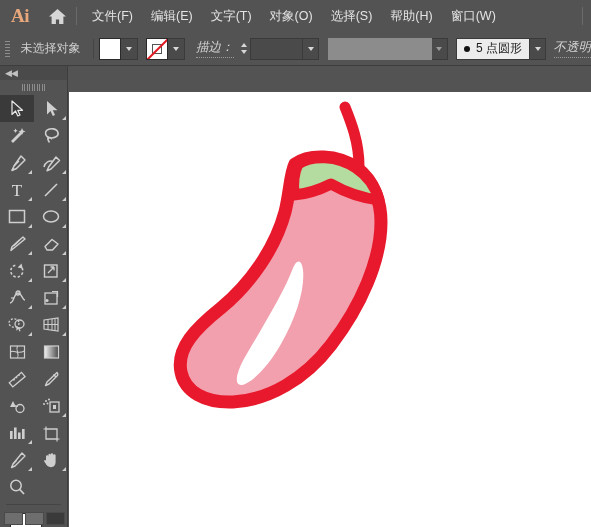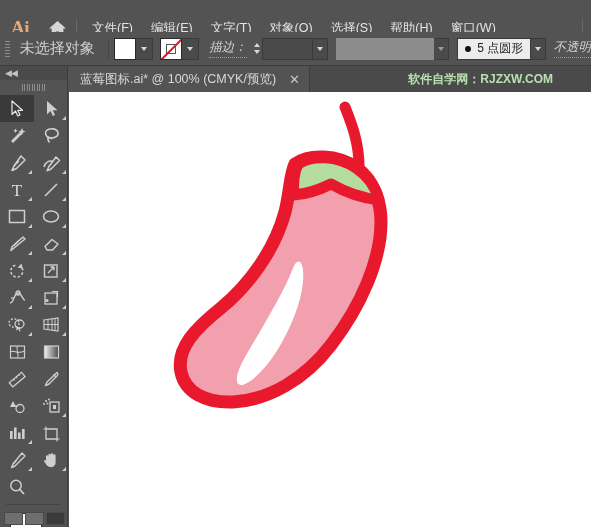--- a/index.html
+++ b/index.html
@@ -11,21 +11,21 @@
     -webkit-font-smoothing: antialiased;
   }
   #app {
     position: relative;
     width: 591px; height: 527px;
     background: #535353;
   }
 
   
   #menubar {
-    position: absolute; left: 0; top: 12px;
+    position: absolute; left: 0; top: 0;
     width: 591px; height: 32px;
     background: #535353;
     display: flex; align-items: center;
   }
   .ai-logo {
     width: 40px; height: 32px;
     display: flex; align-items: center; justify-content: center;
     color: #E8A87C;
     font-family: "Liberation Serif", "DejaVu Serif", serif;
     font-size: 19px; font-weight: 700;
@@ -62,21 +62,21 @@
   }
   .grip-dots {
     width: 10px; height: 22px; margin-left: 3px;
     display: flex; flex-direction: column; justify-content: center;
     gap: 2px; align-items: center;
   }
   .grip-dots i {
     display: block; width: 5px; height: 1px; background: #8d8d8d;
   }
   .cb-label {
-    color: #cfcfcf; font-size: 15px; padding: 0 8px;
+    color: #cfcfcf; font-size: 12px; padding: 0 8px;
     white-space: nowrap;
   }
   .cb-sep {
     width: 1px; height: 20px; background: #454545; margin: 0 5px;
   }
   .swatch-group { display: flex; align-items: center; }
   .swatch {
     width: 22px; height: 22px;
     border: 1px solid #2a2a2a;
     background: #ffffff;
@@ -322,27 +322,20 @@
       <span>5 点圆形</span>
     </div>
     <div class="dd-btn">
       <span class="caret"></span>
     </div>
 
     <div style="width:8px"></div>
     <div class="cb-text">不透明</div>
   </div>
 
-  <div id="tabbar">
-    <div class="doc-tab">
-      <span class="title">蓝莓图标.ai* @ 100% (CMYK/预览)</span>
-      <span class="close">✕</span>
-    </div>
-    <div class="watermark">软件自学网：RJZXW.COM</div>
-  </div>
 
   <div id="toolbar">
     <div class="tb-header">
       <span class="collapse-arrows">◀◀</span>
     </div>
     <div class="tb-grip">
       <i></i>
         <i></i>
         <i></i>
         <i></i>

